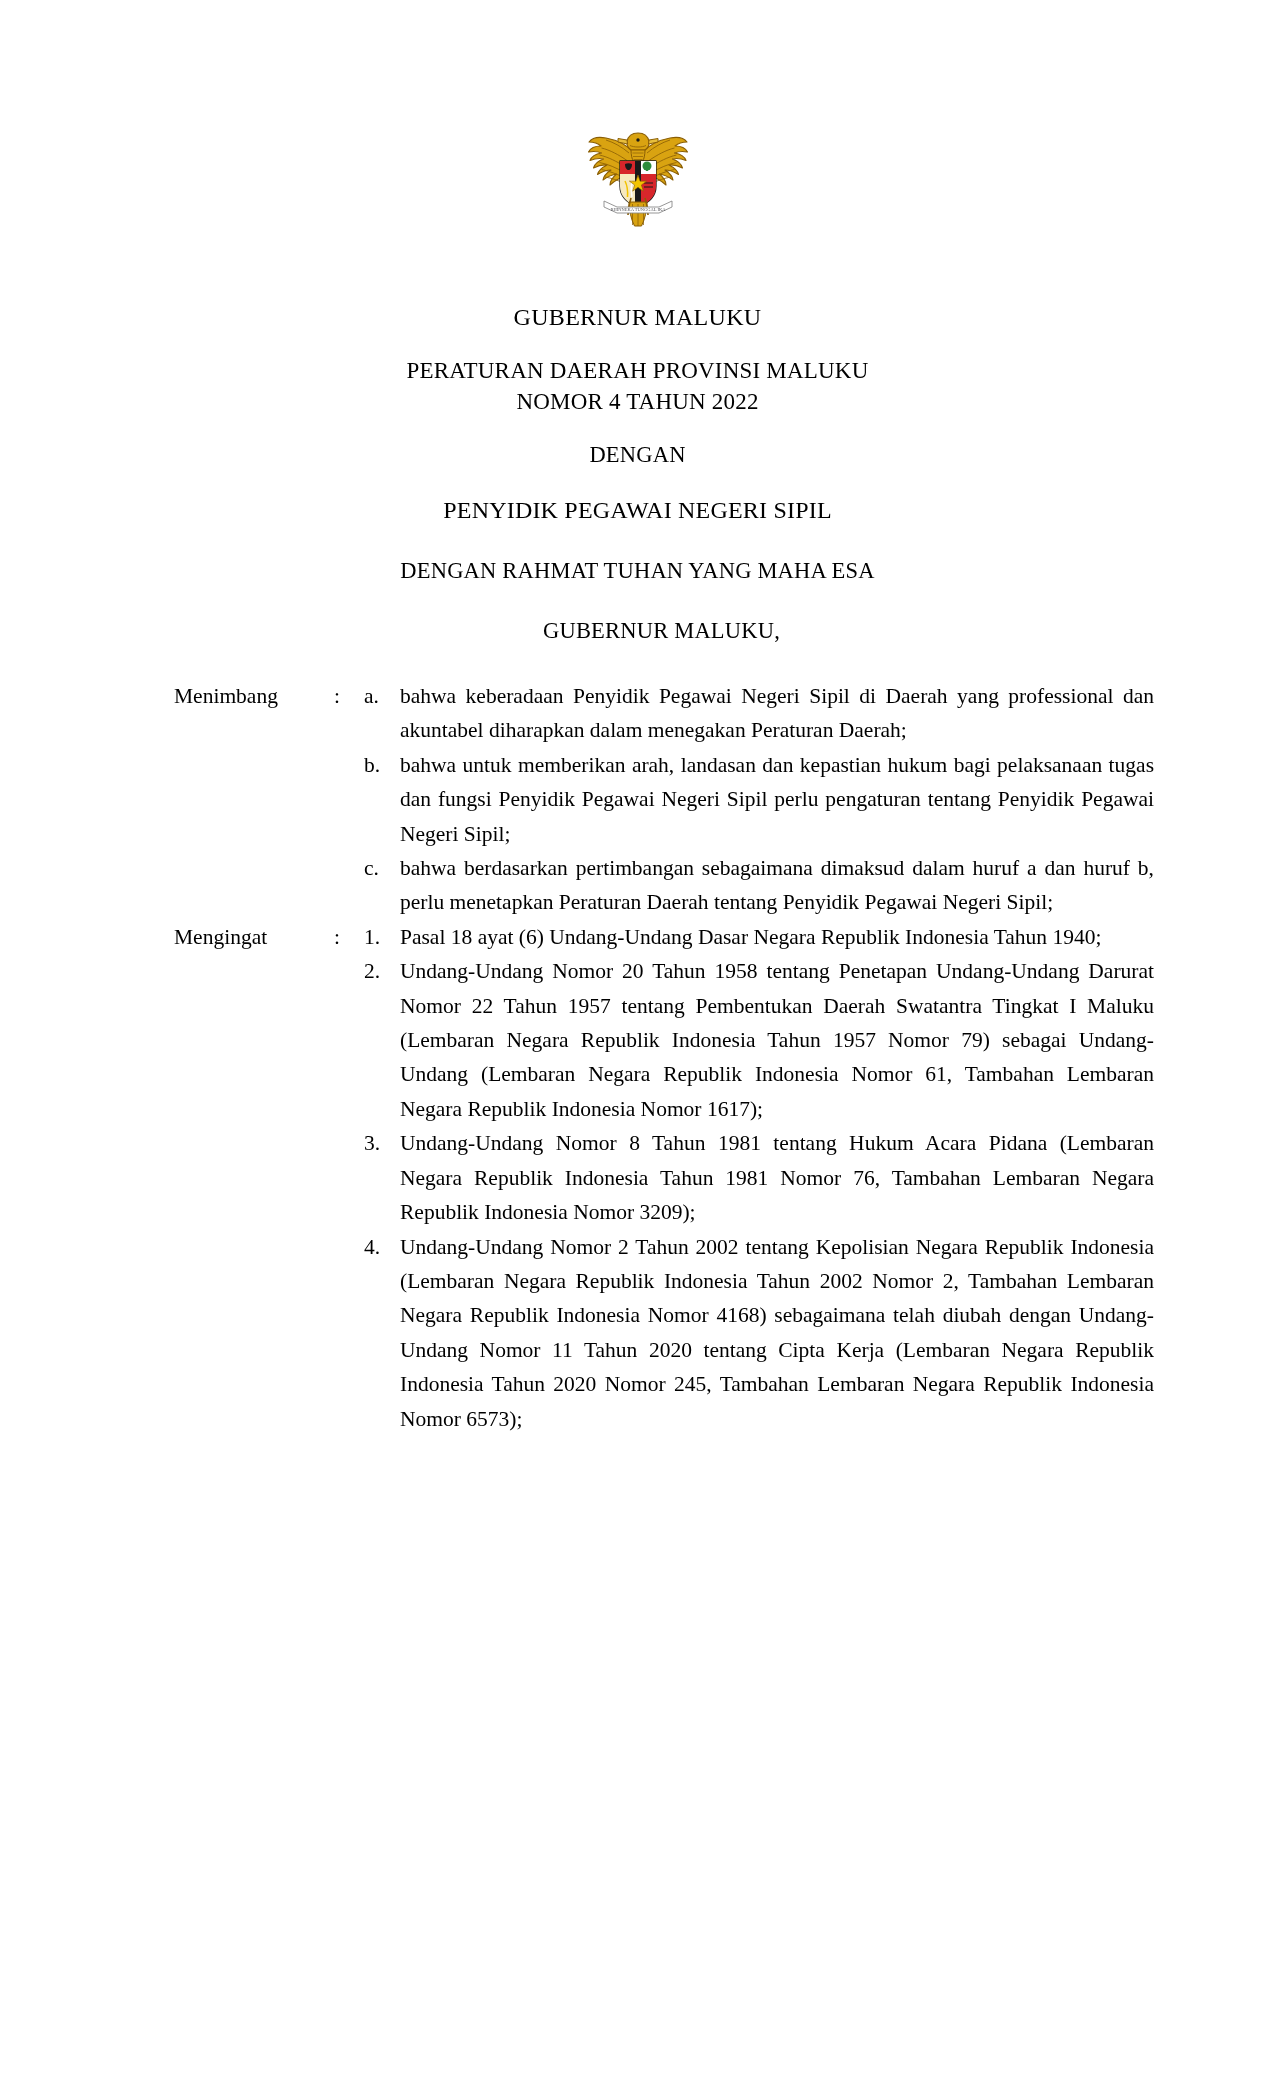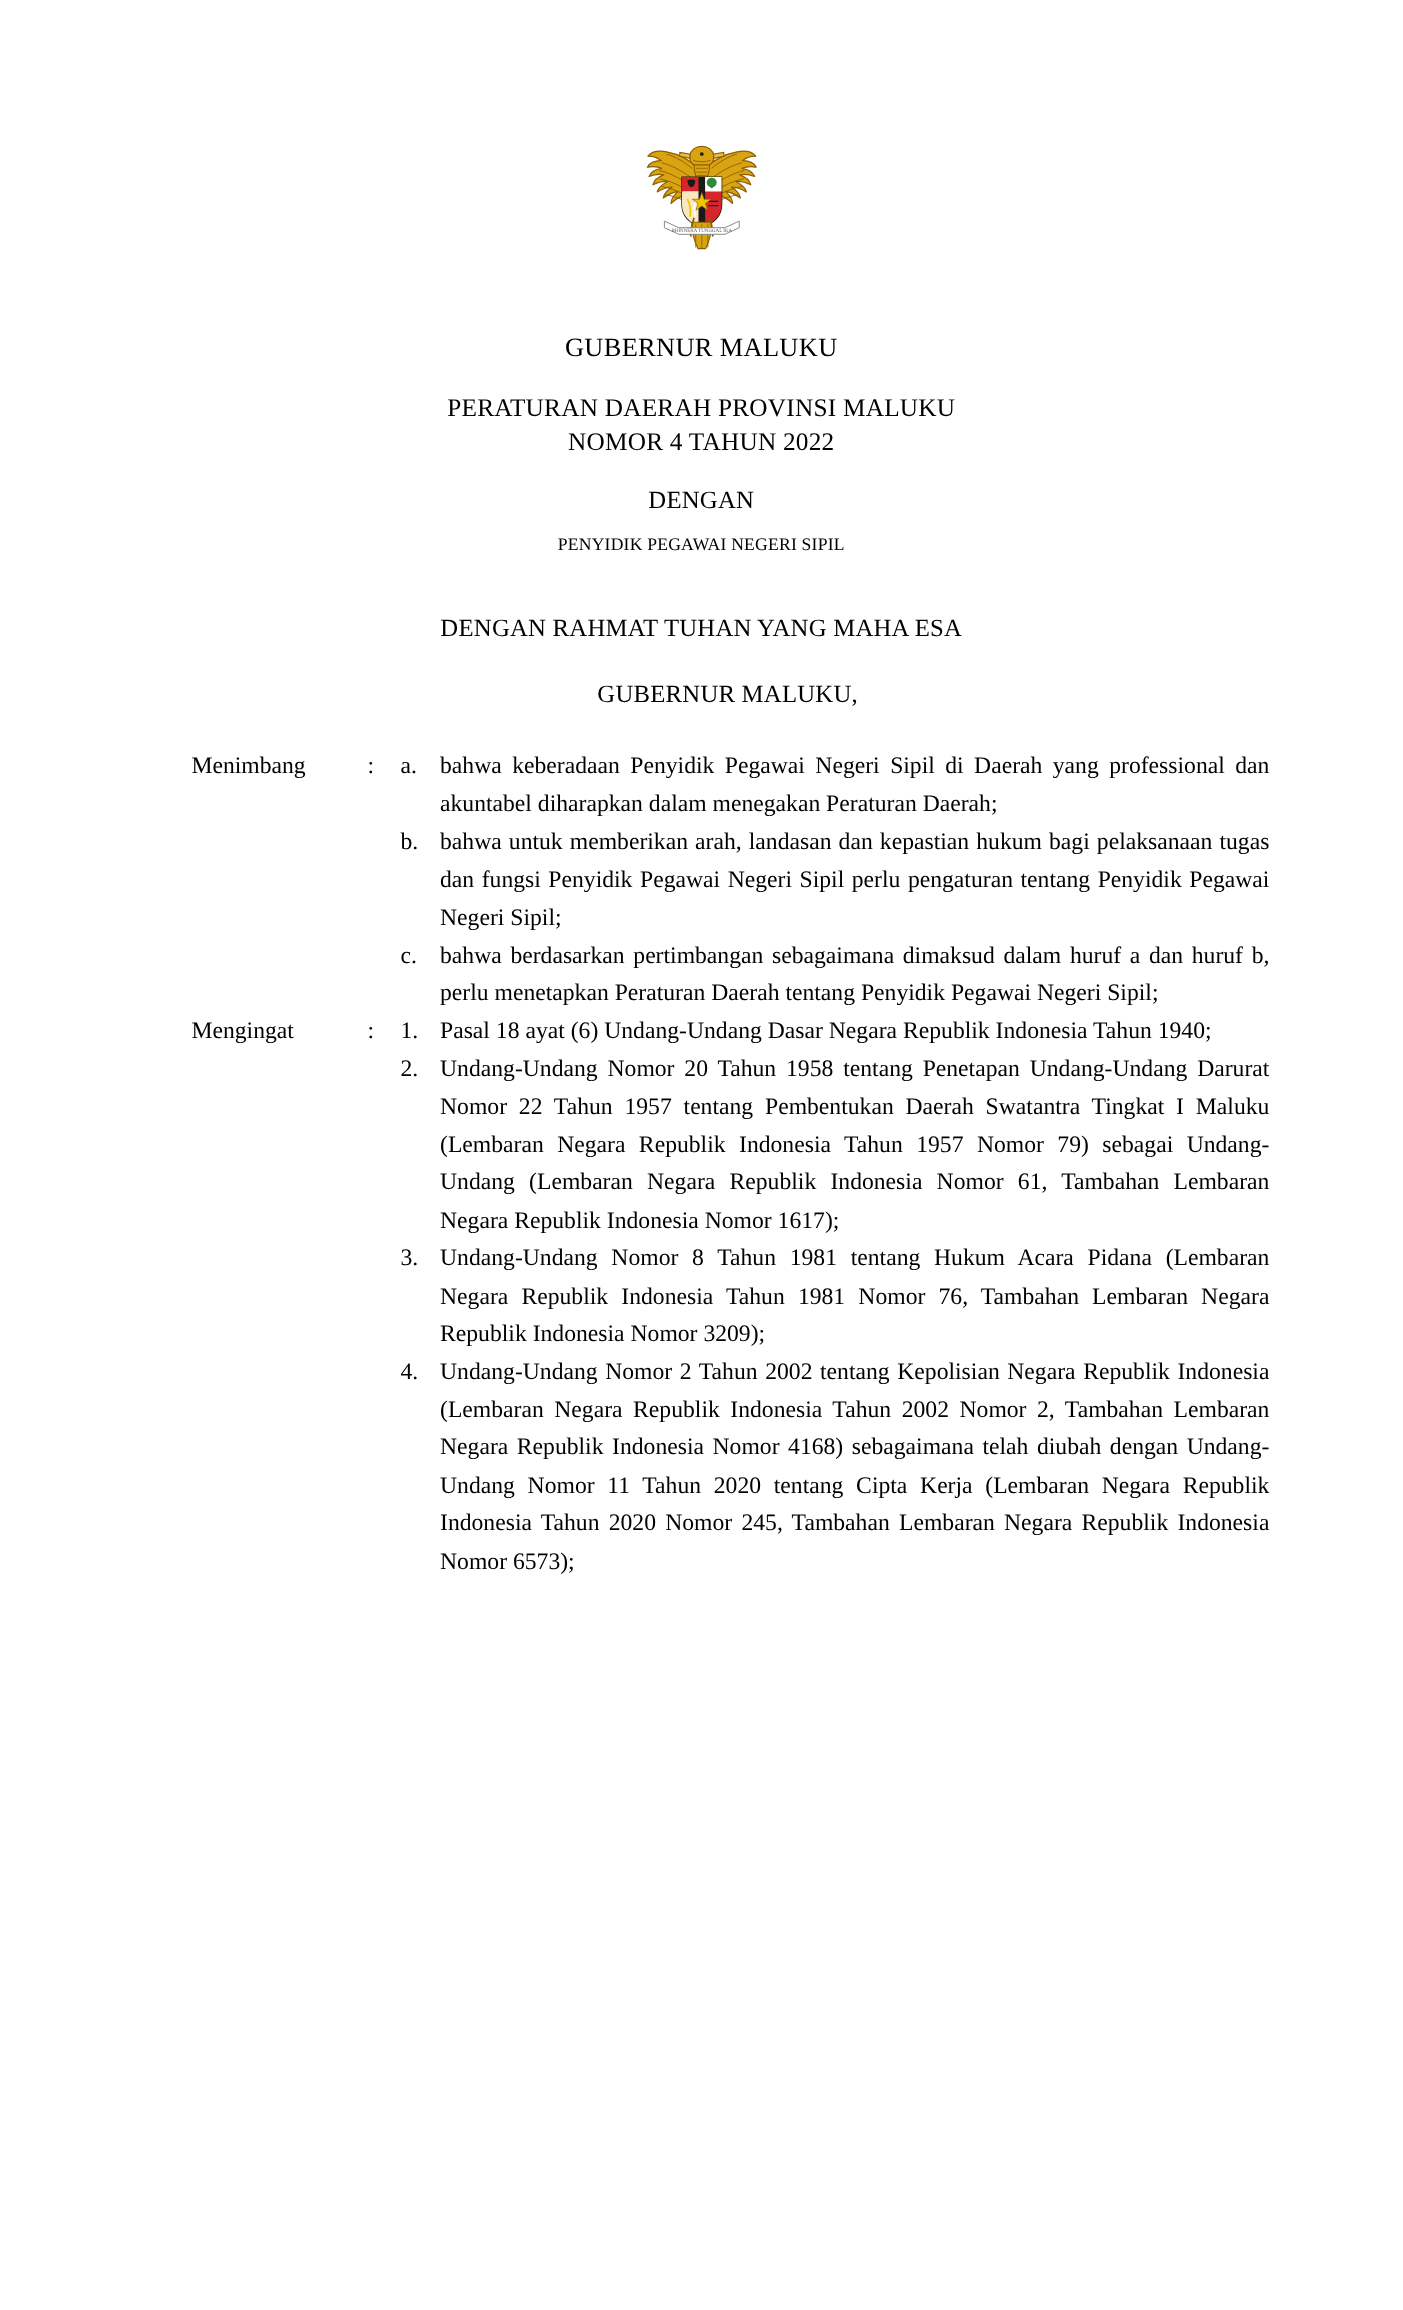--- a/index.html
+++ b/index.html
@@ -52,22 +52,22 @@
     font-size: 23px;
     line-height: 31px;
     letter-spacing: 0.2px;
   }
   .h-tentang {
     top: 442px;
     font-size: 22.5px;
     letter-spacing: 0.2px;
   }
   .h-subject {
-    top: 487px;
-    font-size: 16px;
+    top: 497px;
+    font-size: 24px;
     letter-spacing: 0.2px;
   }
   .h-rahmat {
     top: 558px;
     font-size: 22.5px;
     letter-spacing: 0.2px;
   }
   .h-gubernur2 {
     top: 618px;
     font-size: 22.5px;

